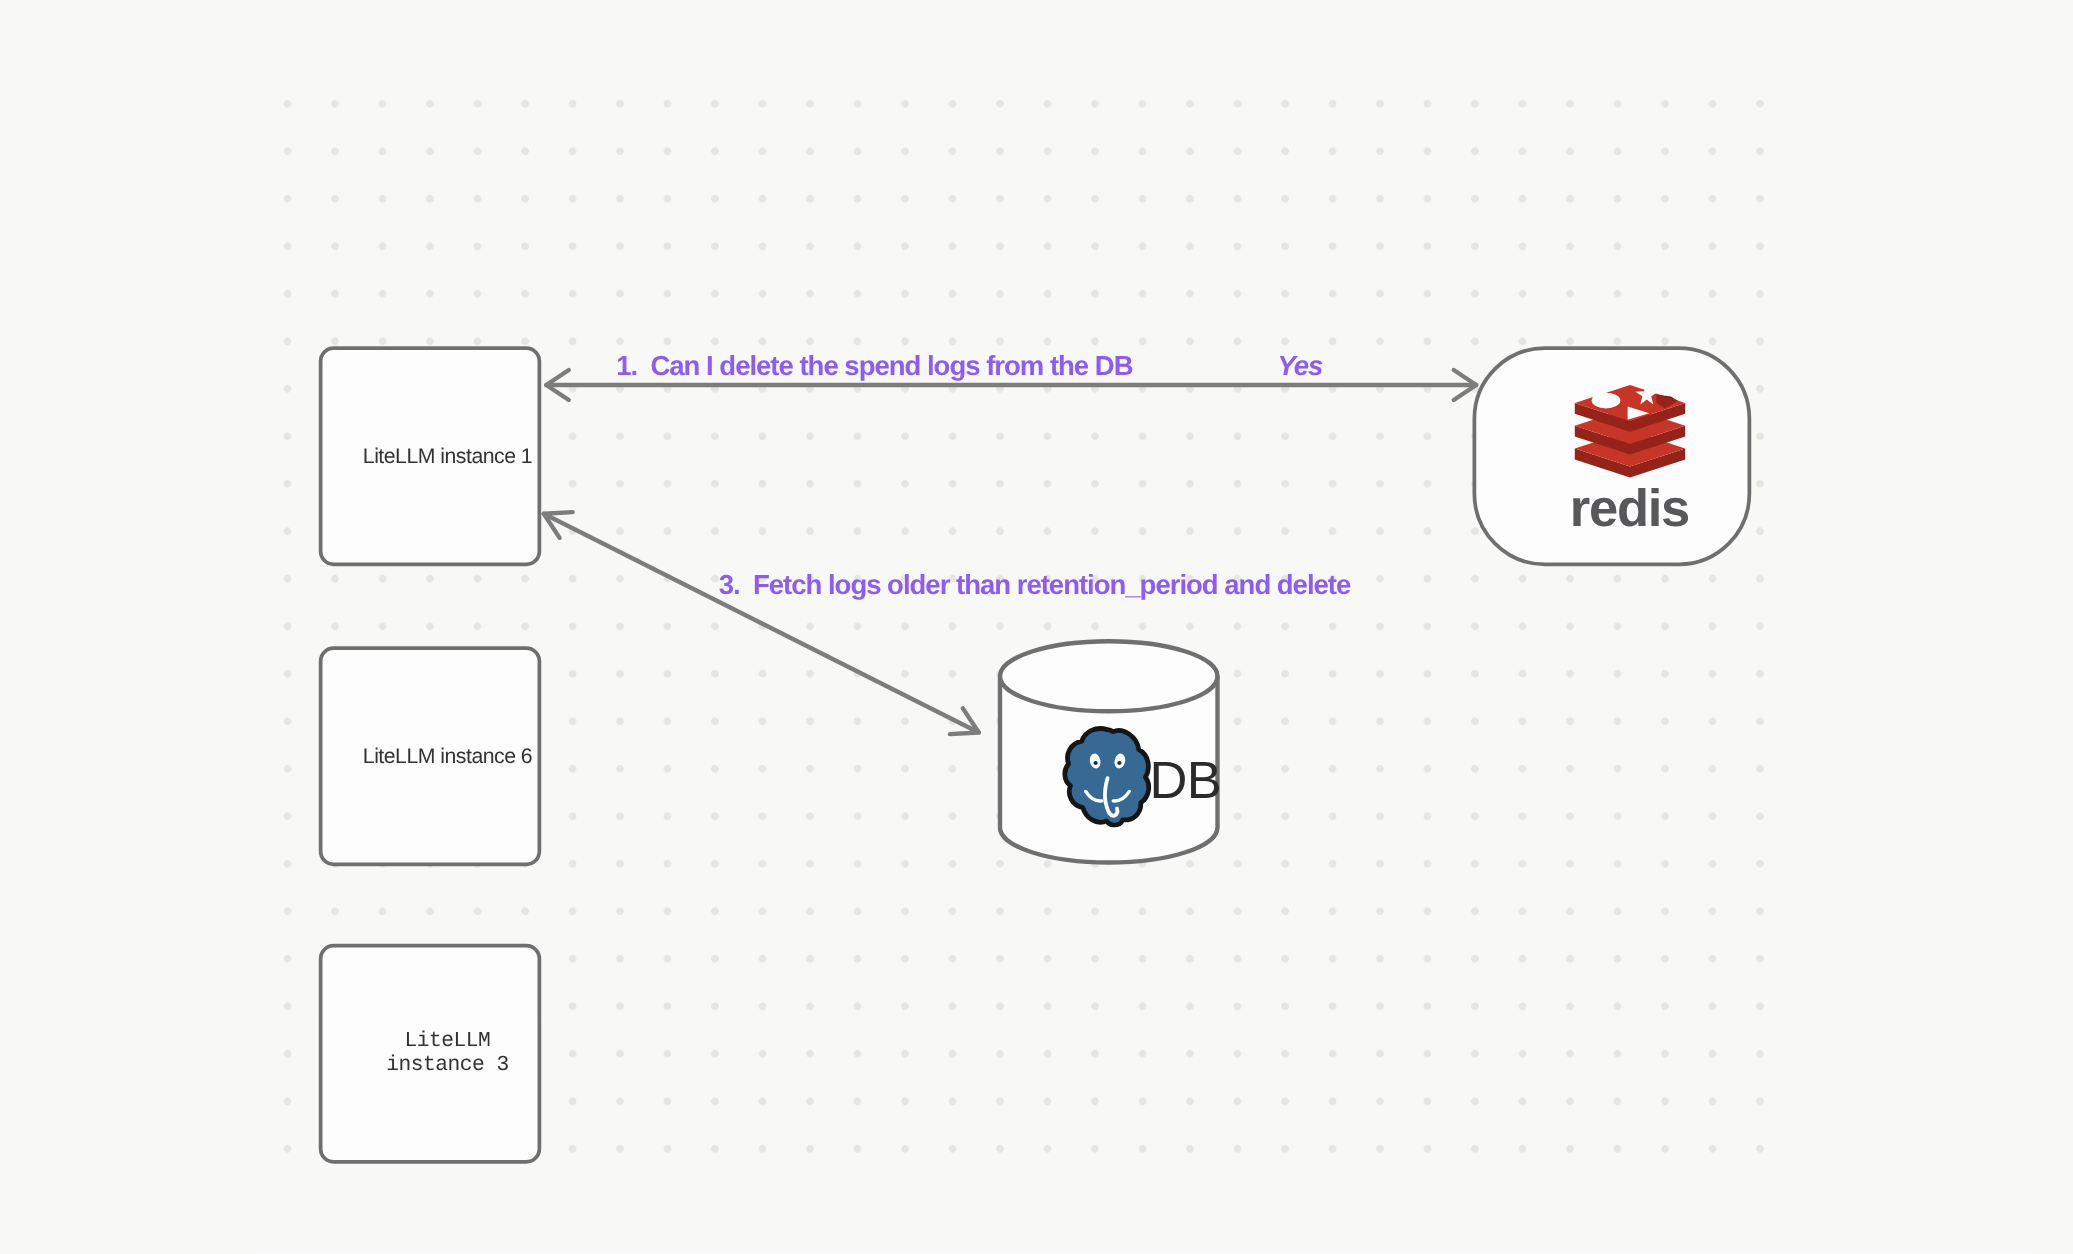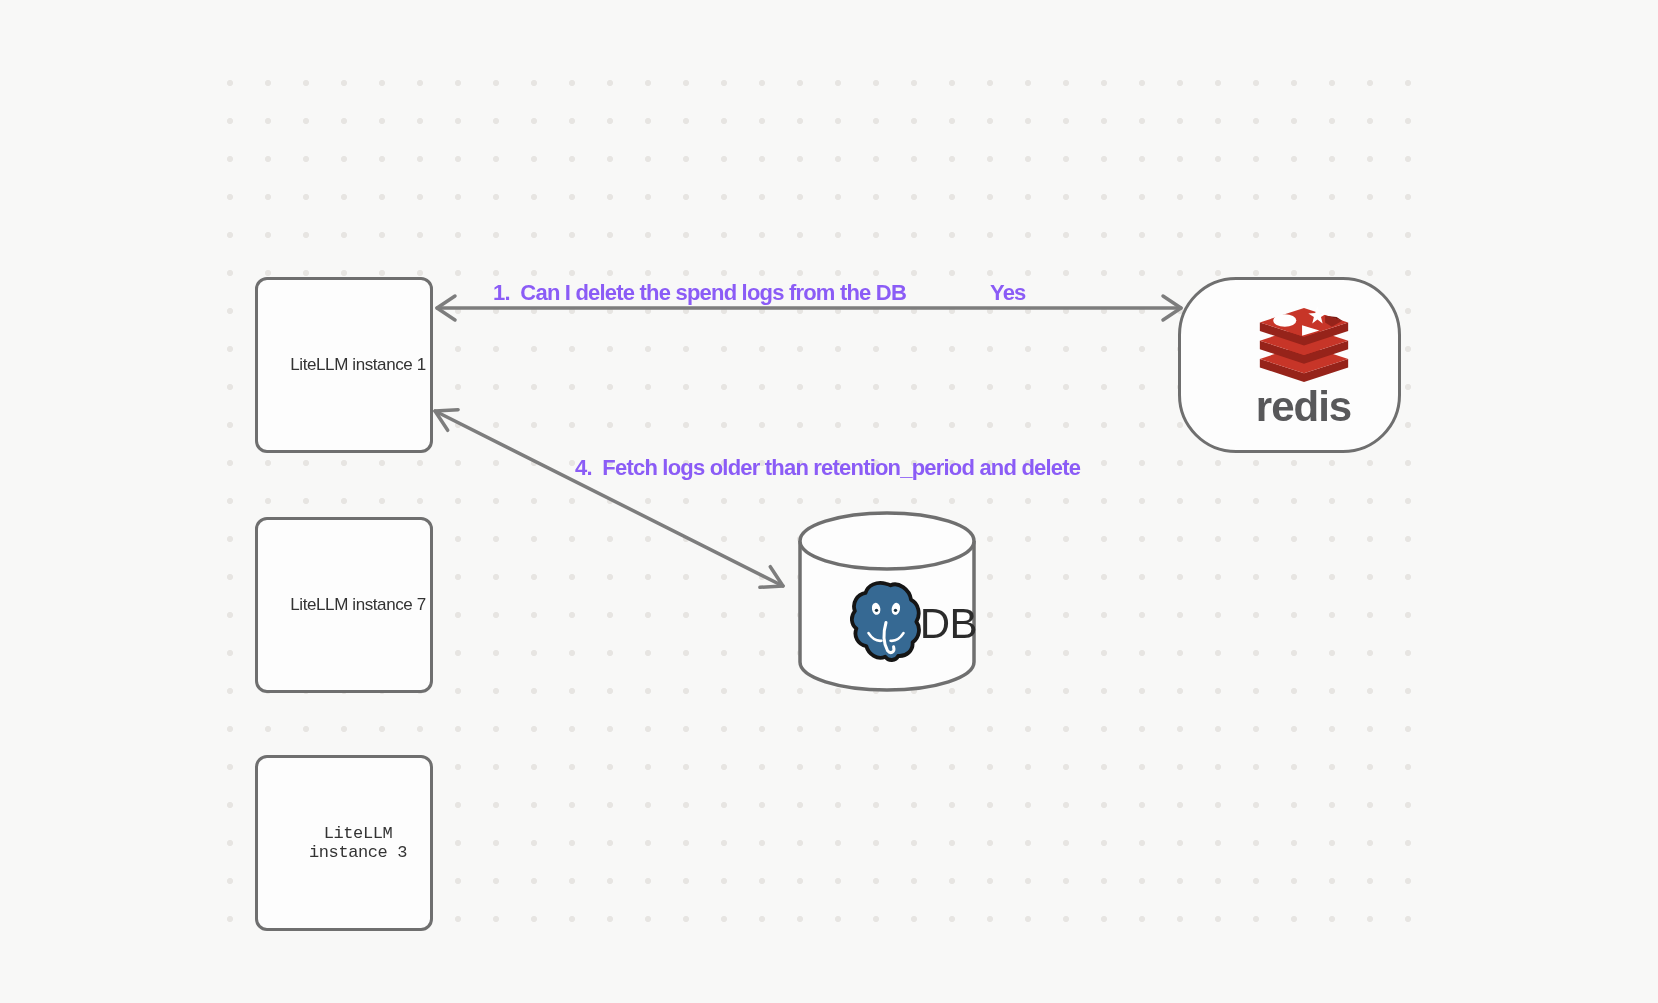--- a/index.html
+++ b/index.html
@@ -31,21 +31,21 @@
   }
   .redis-wordmark{
     font-size:42px;font-weight:700;letter-spacing:-1px;color:#58585a;line-height:1;
     margin-top:2px;
   }
   .edge-label{
     position:absolute;z-index:3;font-weight:700;font-size:22px;letter-spacing:-0.8px;
     color:#8b5cf6;white-space:pre;
   }
   .edge1-label{left:493px;top:280px;}
-  .edge1-response{left:990px;top:280px;}
+  .edge1-response{left:1022px;top:280px;font-style:italic;}
   .edge2-label{left:575px;top:455px;}
   .db-cylinder-svg{position:absolute;left:797px;top:511px;z-index:2;}
   .db-content{
     position:absolute;left:797px;top:578px;width:180px;height:86px;z-index:3;
     display:flex;align-items:center;justify-content:flex-end;
   }
   .db-label{font-size:42px;color:#2b2b2b;letter-spacing:-0.5px;line-height:1;margin-left:-4px;margin-top:6px;}
 </style>
 </head>
 <body>
@@ -64,21 +64,21 @@
       <path d="M435,411 L783,586"></path>
       <path d="M447.7,430.3 L435,411 L458.1,409.7"></path>
       <path d="M759.9,587.3 L783,586 L770.3,566.7"></path>
     </g>
   </svg>
 
   <div class="node instance-box box-1">
     <span class="node-label">LiteLLM instance 1</span>
   </div>
   <div class="node instance-box box-2">
-    <span class="node-label">LiteLLM instance 7</span>
+    <span class="node-label">LiteLLM instance 6</span>
   </div>
   <div class="node instance-box box-3">
     <span class="node-label">LiteLLM instance 3</span>
   </div>
 
   <div class="node redis-node">
     <svg width="96" height="80" viewBox="0 0 100 83">
 
       <g>
         <path d="M4,57 L4,66 L50,81 L96,66 L96,57 L50,72 Z" fill="#96231A"></path>
@@ -120,15 +120,15 @@
       <circle cx="62.5" cy="40" r="2.2" fill="#17303f"></circle>
       <path d="M50,56 C46,70 46,82 52,93 C56,98 62,95 60,88" fill="none" stroke="#ffffff" stroke-width="4" stroke-linecap="round"></path>
       <path d="M27,70 Q34,81 44,80" fill="none" stroke="#ffffff" stroke-width="3.5" stroke-linecap="round"></path>
       <path d="M73,70 Q66,81 56,80" fill="none" stroke="#ffffff" stroke-width="3.5" stroke-linecap="round"></path>
     </svg>
     <span class="db-label">DB</span>
   </div>
 
   <div class="edge-label edge1-label">1.  Can I delete the spend logs from the DB</div>
   <div class="edge-label edge1-response">Yes</div>
-  <div class="edge-label edge2-label">4.  Fetch logs older than retention_period and delete</div>
+  <div class="edge-label edge2-label">3.  Fetch logs older than retention_period and delete</div>
 
 </div>
 
 </body></html>

